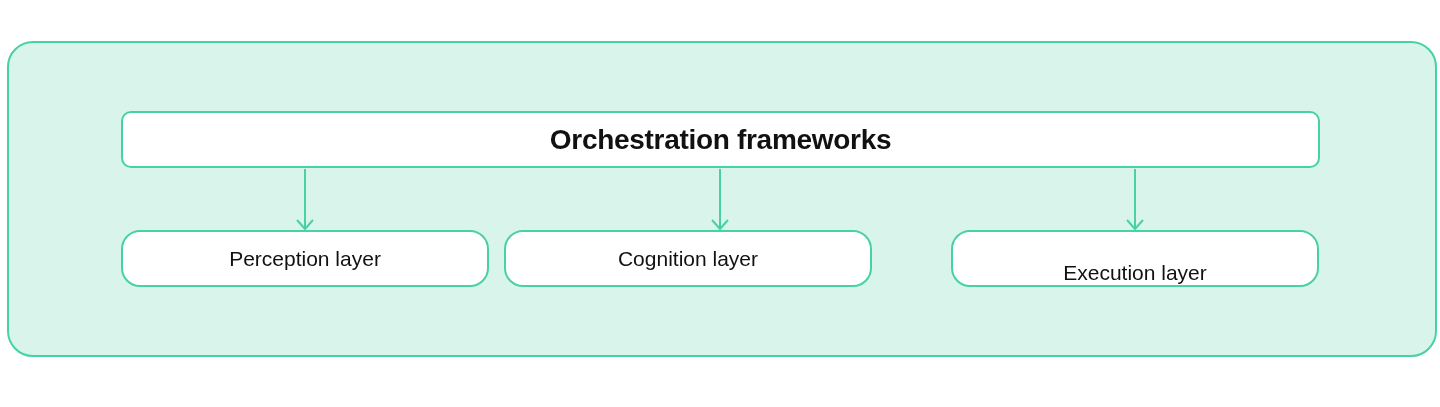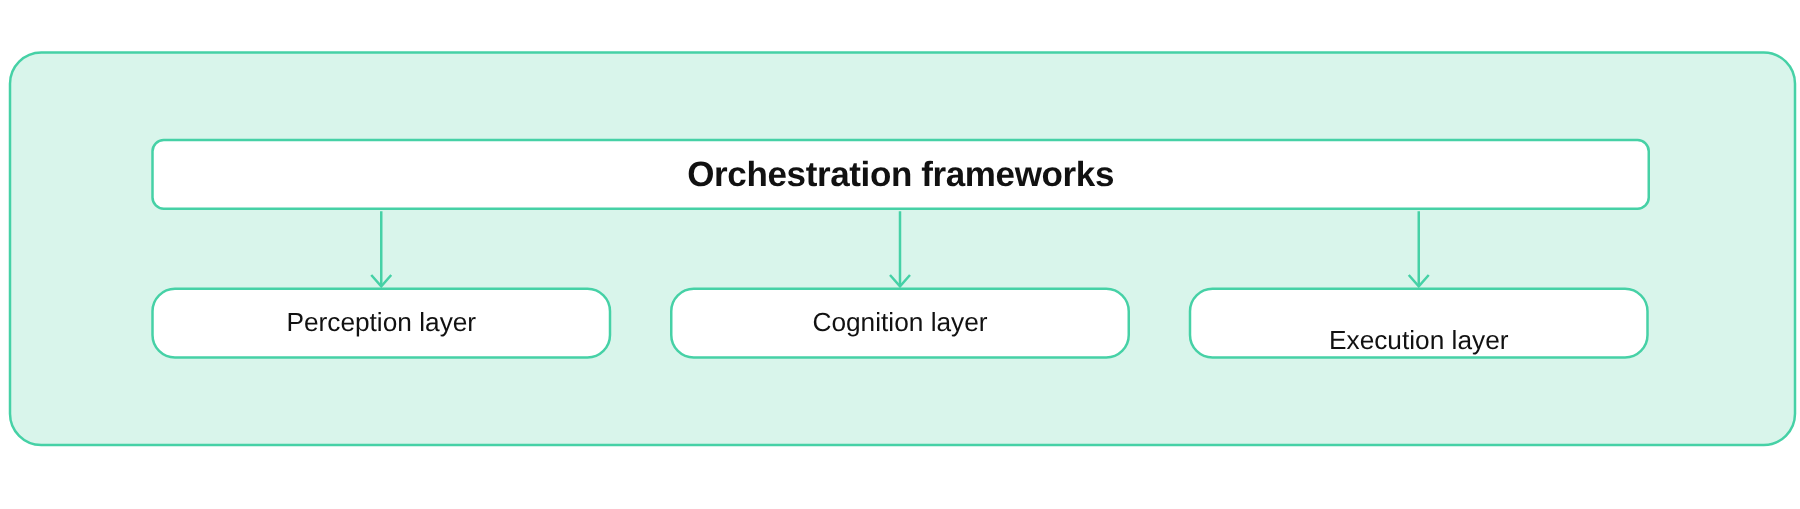--- a/index.html
+++ b/index.html
@@ -52,21 +52,21 @@
   }
   .node-layer {
     top: 230px;
     width: 368px;
     height: 57px;
     font-size: 21px;
     font-weight: 400;
     border-radius: 19px;
   }
   .node-layer.pos-0 { left: 121px; }
-  .node-layer.pos-1 { left: 536px; }
+  .node-layer.pos-1 { left: 504px; }
   .node-layer.pos-2 { left: 951px; align-items: flex-end; }
   .arrow-svg {
     position: absolute;
     left: 0;
     top: 0;
     width: 1440px;
     height: 407px;
     color: var(--accent);
     pointer-events: none;
   }

